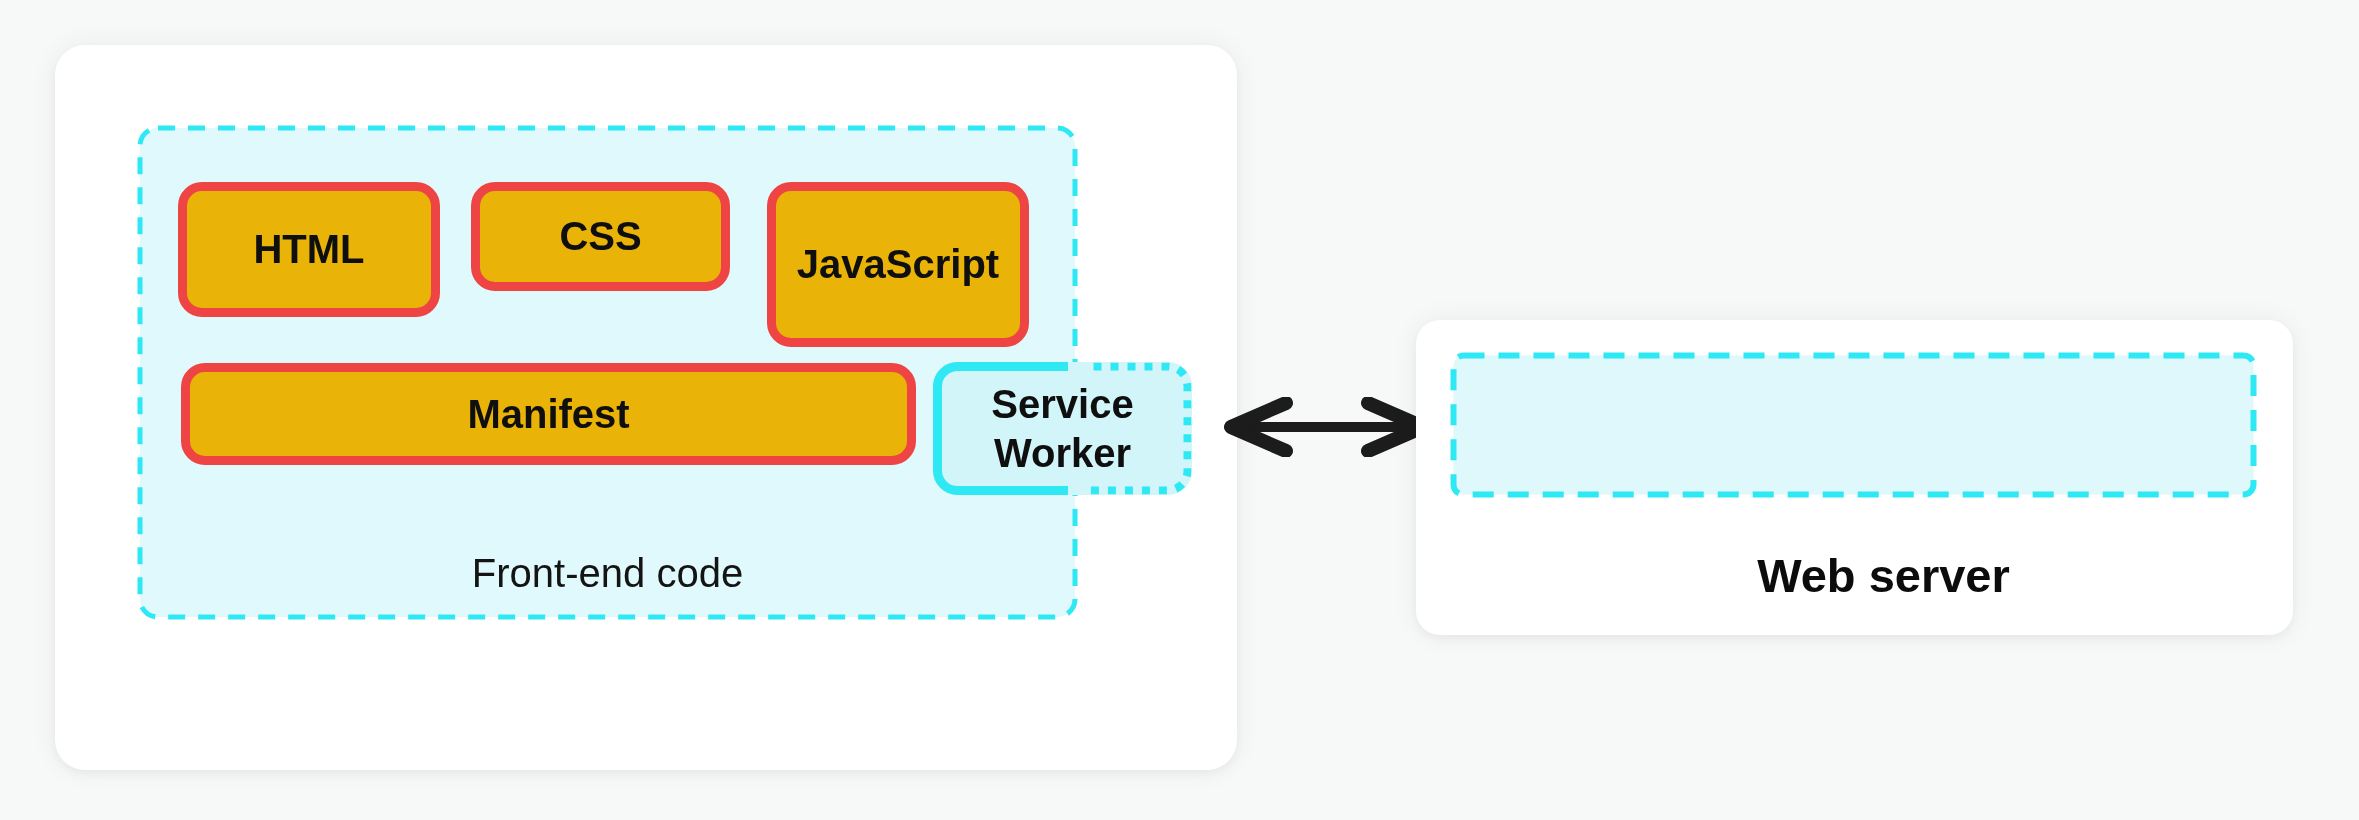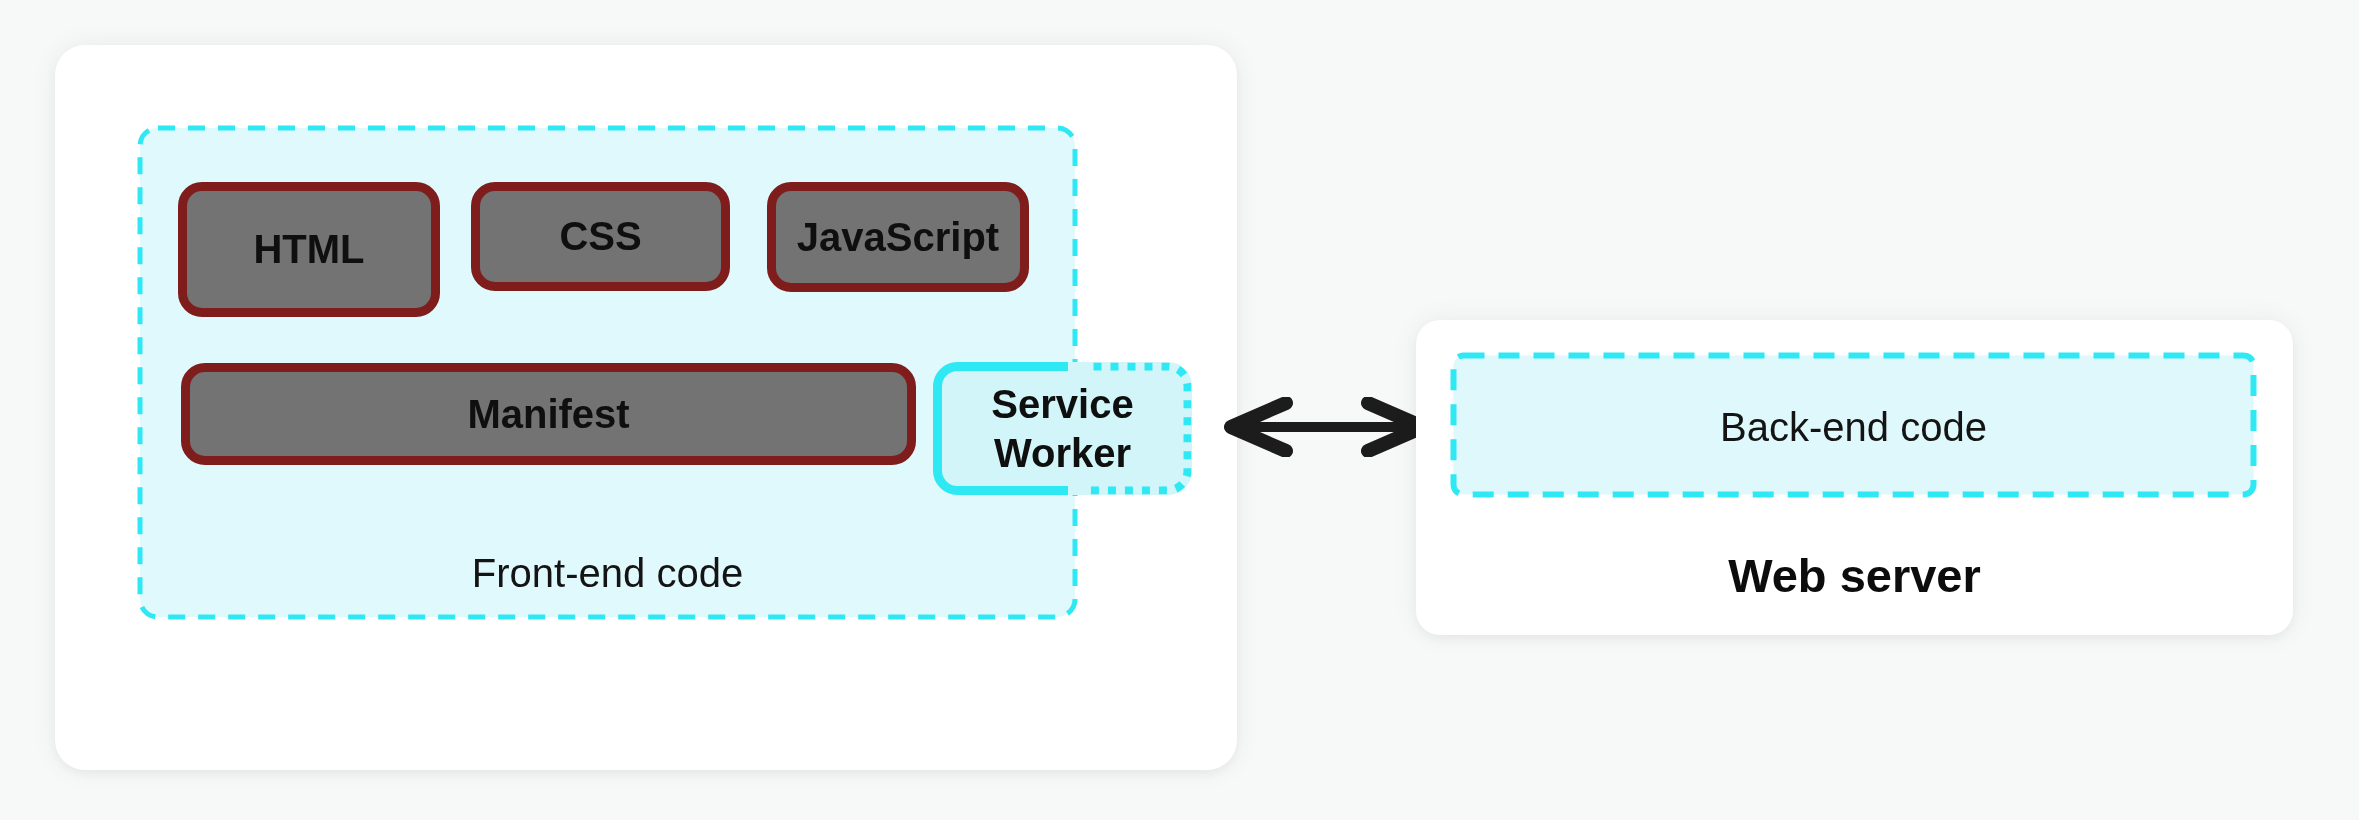--- a/index.html
+++ b/index.html
@@ -17,30 +17,30 @@
     background: #ffffff;
     border-radius: 30px;
     box-shadow: 0 0 28px rgba(0,0,0,0.06), 0 4px 10px rgba(0,0,0,0.04);
   }
   #device-card { left: 55px; top: 45px; width: 1182px; height: 725px; }
   #webserver-card { left: 1416px; top: 320px; width: 877px; height: 315px; border-radius: 24px; }
 
   .codebox {
     position: absolute;
     box-sizing: border-box;
-    background: #737373;
-    border: 9px solid #7f1d1d;
+    background: #eab308;
+    border: 9px solid #ef4444;
     border-radius: 24px;
     display: flex; align-items: center; justify-content: center;
     font-weight: 700; font-size: 40px; color: #0f0f0f;
     text-align: center;
   }
   #html-box      { left: 178px; top: 182px; width: 262px; height: 135px; }
   #css-box       { left: 471px; top: 182px; width: 259px; height: 109px; }
-  #js-box        { left: 767px; top: 182px; width: 262px; height: 110px; }
+  #js-box        { left: 767px; top: 182px; width: 262px; height: 165px; }
   #manifest-box  { left: 181px; top: 363px; width: 735px; height: 102px; }
 
   #sw-fill {
     position: absolute;
     left: 933px; top: 362px; width: 259px; height: 133px;
     background: #d2f5fa; border-radius: 24px;
   }
   #sw-borders { left: 923px; top: 352px; width: 279px; height: 153px; overflow: visible; }
   #sw-border-solid  { clip-path: inset(0 124px 0 0); }
   #sw-border-dotted { clip-path: inset(0 0 0 155px); }
@@ -56,21 +56,21 @@
     position: absolute;
     text-align: center; color: #141414;
     font-size: 40px; font-weight: 400; line-height: 50px;
   }
   #frontend-label { left: 137px; top: 528px; width: 941px; margin-top: 20px; }
   #backend-label  { left: 1450px; top: 402px; width: 807px; }
 
   .card-title {
     position: absolute;
     text-align: center; color: #0c0c0c;
-    font-size: 47px; font-weight: 700; line-height: 56px;
+    font-size: 47px; font-weight: 700; line-height: 56px; padding-left: 29px;
   }
   #device-title    { left: 55px;   top: 662px; width: 1182px; }
   #webserver-title { left: 1416px; top: 548px; width: 877px; }
 
   #arrow-svg { left: 1220px; top: 397px; width: 214px; height: 60px; }
 </style>
 </head>
 <body>
 
 <div class="stage">
@@ -110,17 +110,16 @@
     <polyline points="66,6 11,30 66,54" fill="none" stroke="#1c1c1c" stroke-width="14" stroke-linecap="round" stroke-linejoin="round"></polyline>
     <polyline points="148,6 203,30 148,54" fill="none" stroke="#1c1c1c" stroke-width="14" stroke-linecap="round" stroke-linejoin="round"></polyline>
   </svg>
 
   <div class="card" id="webserver-card"></div>
 
   <svg class="abs" style="left:1450px; top:352px;" width="807" height="146">
     <rect x="3.5" y="3.5" width="800" height="139" rx="10" fill="#def8fc" stroke="#2ee8f3" stroke-width="6" stroke-dasharray="21 14"></rect>
   </svg>
 
-  <div class="zone-label" id="backend-label">Back-end code</div>
 
   <div class="card-title" id="webserver-title">Web server</div>
 
 </div>
 
 </body></html>

